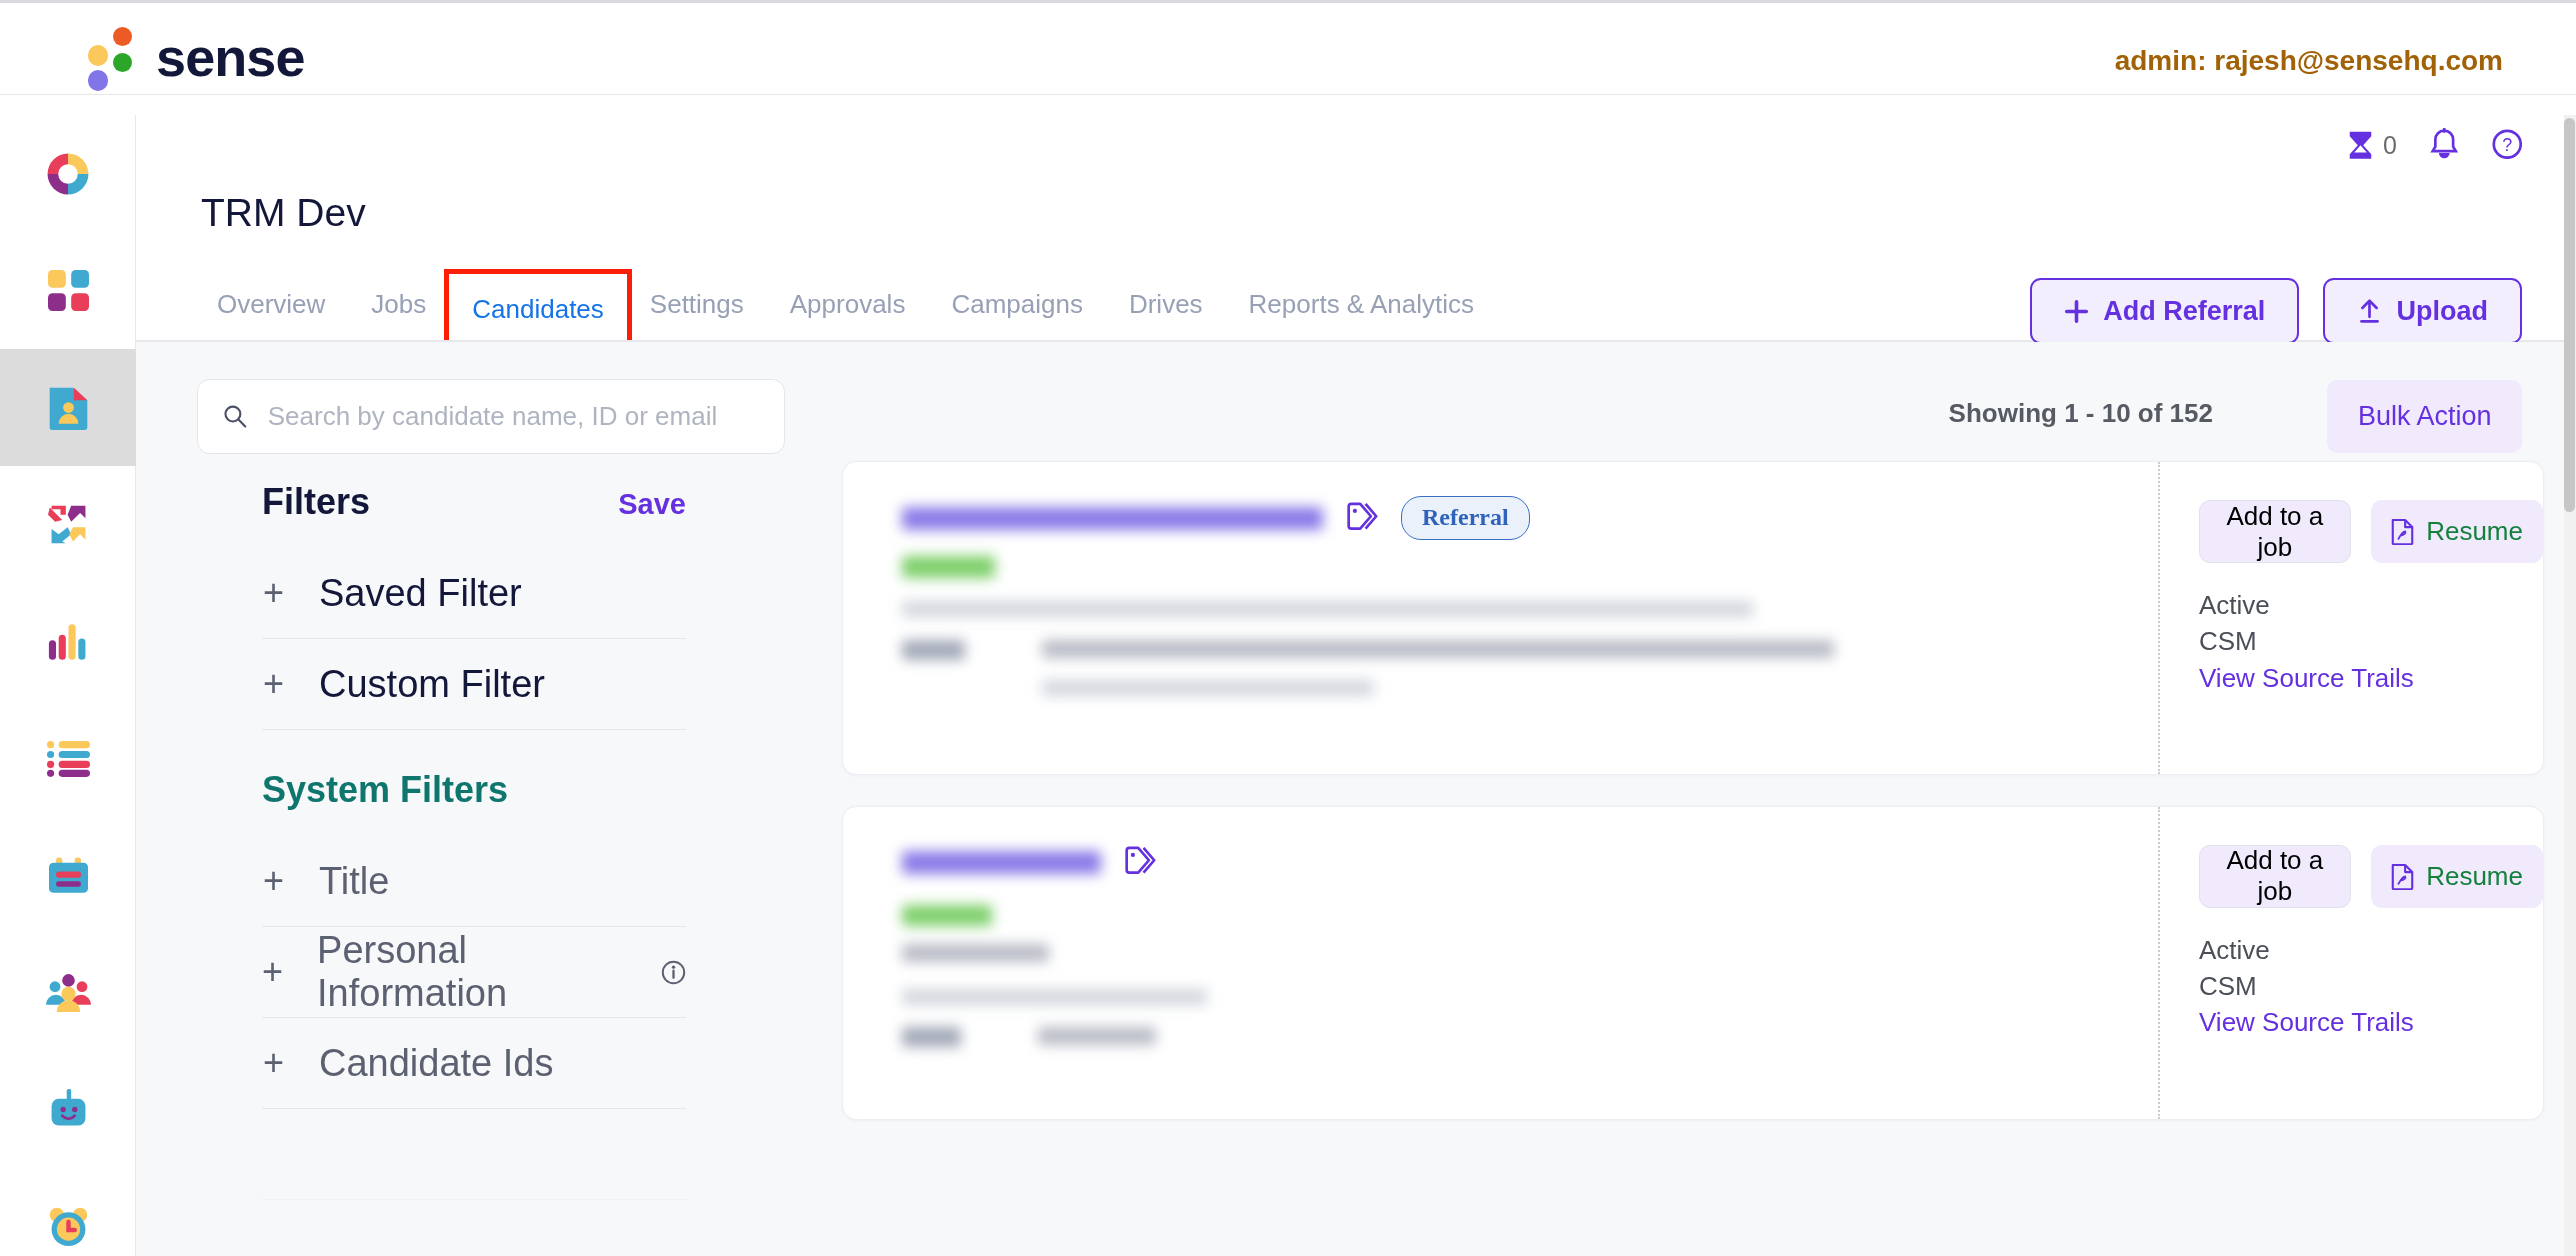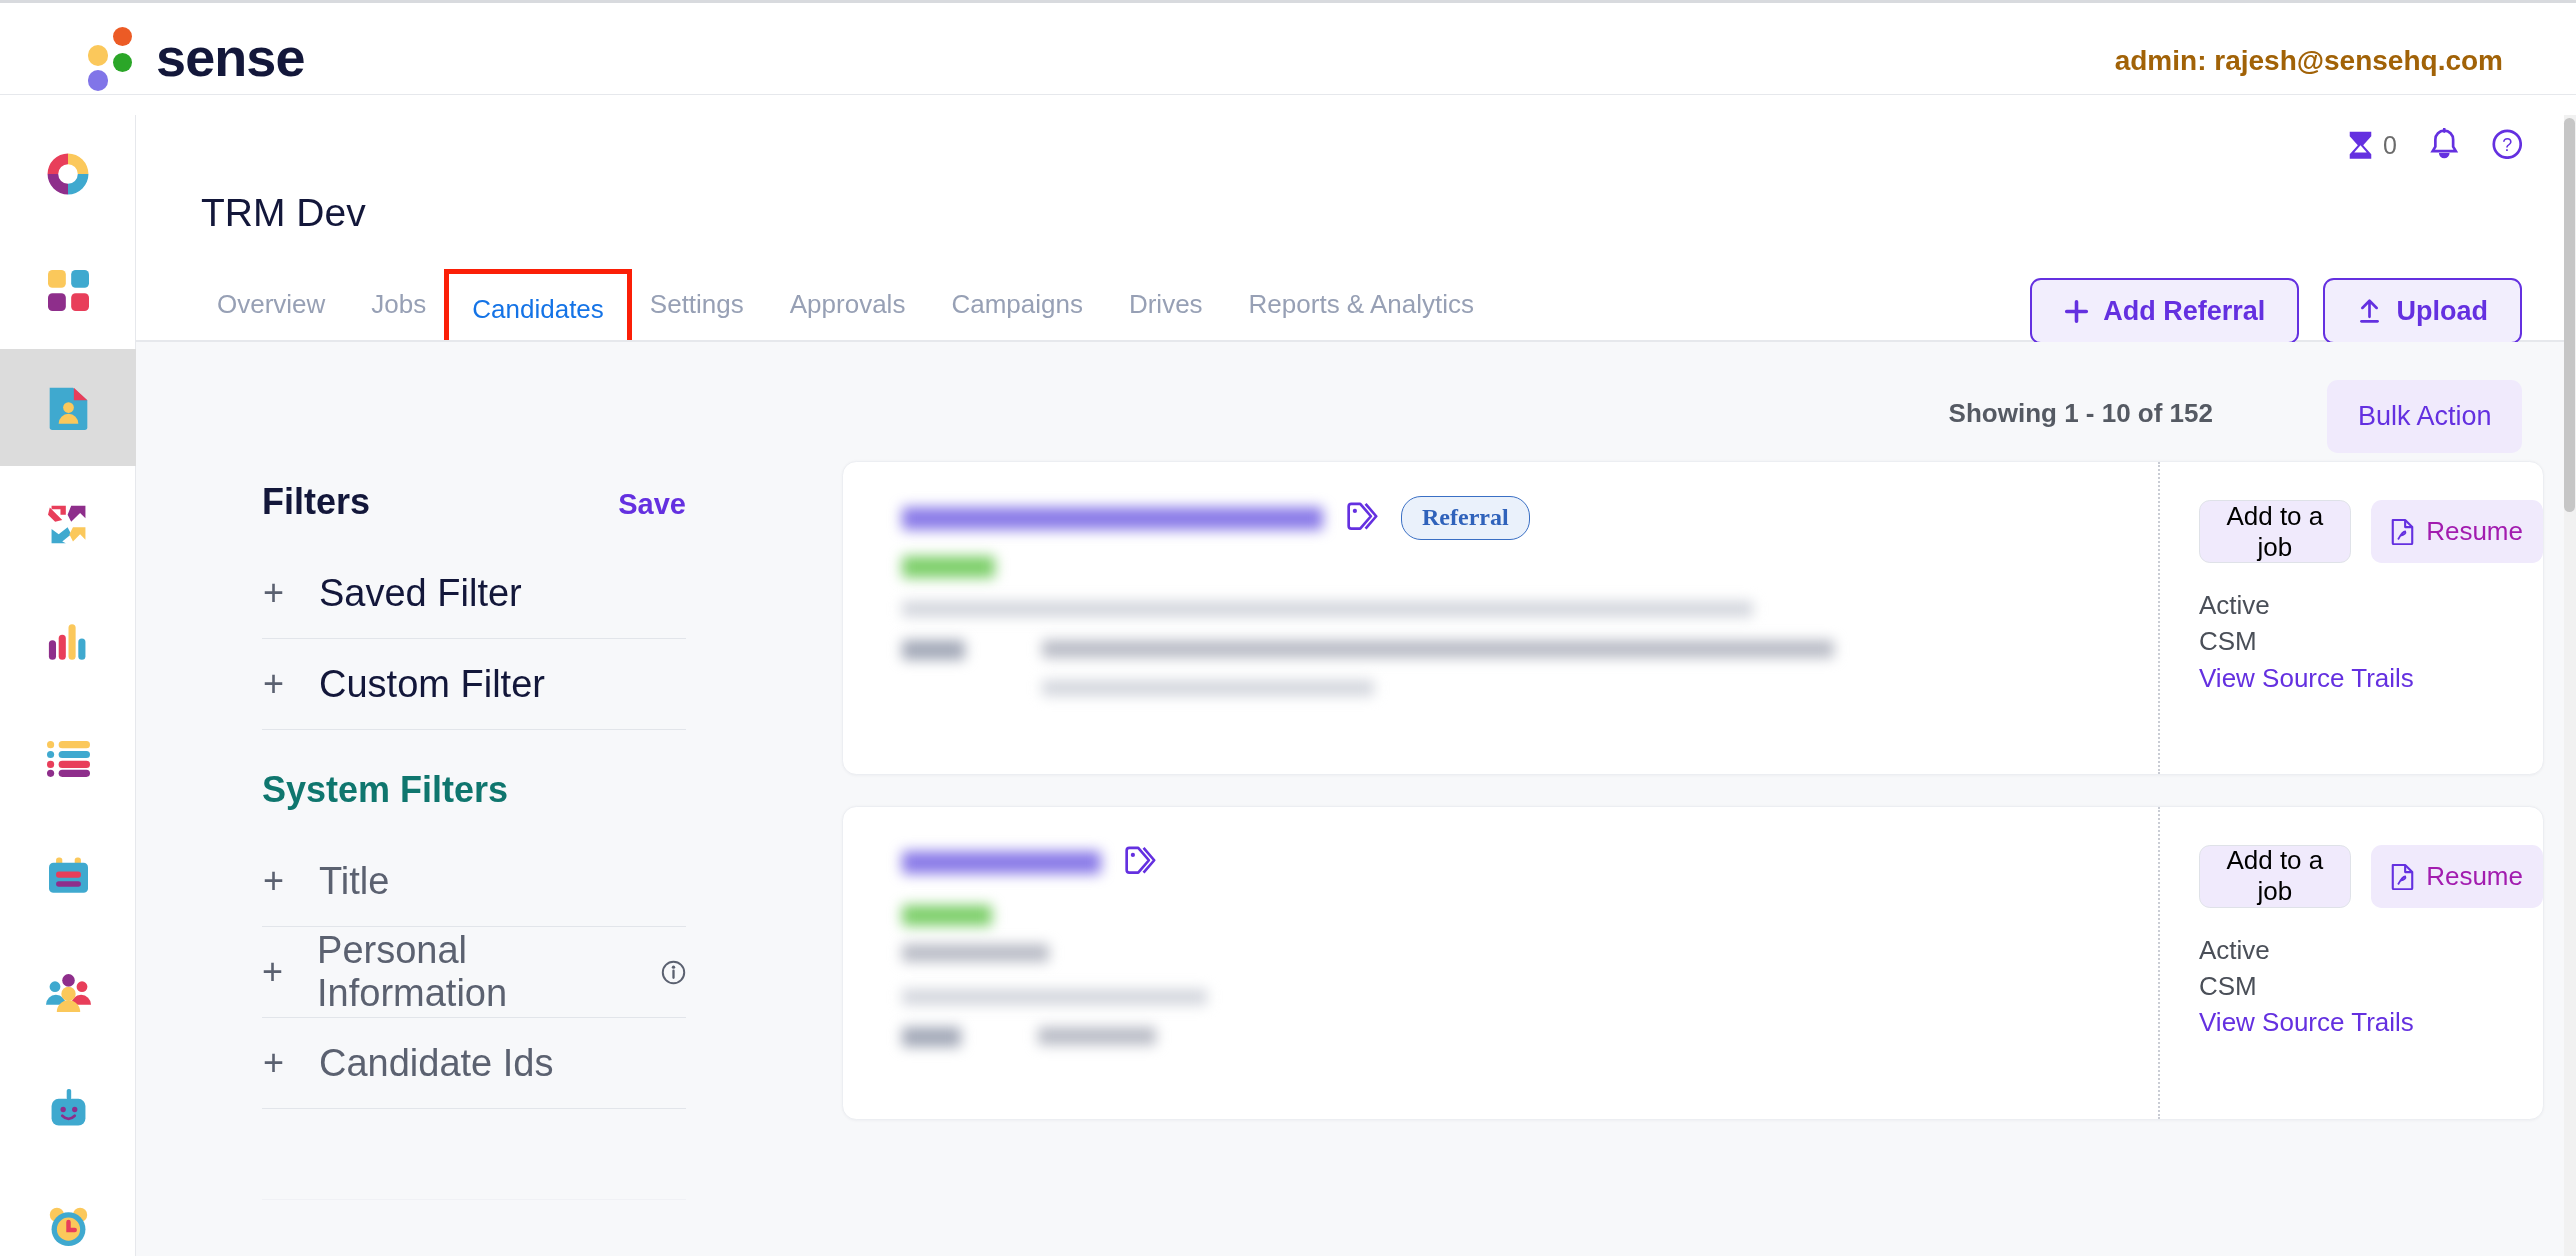--- a/index.html
+++ b/index.html
@@ -212,21 +212,21 @@
   .btn-addjob {
     height: 63px; padding: 0 23px;
     background: #f0eafc; border: 1.8px solid #dfe2e8; border-radius: 10.8px;
     font-size: 26px; color: #000000;
     font-family: "Liberation Sans", sans-serif; cursor: pointer;
     display: flex; align-items: center;
   }
   .btn-resume {
     height: 63px; padding: 0 20px;
     background: #f0eafc; border: none; border-radius: 10.8px;
-    font-size: 26px; color: #a21caf;
+    font-size: 26px; color: #15803d;
     font-family: "Liberation Sans", sans-serif; cursor: pointer;
     display: flex; align-items: center; gap: 12.5px;
   }
   .meta-line { font-size: 26px; color: #4a4f58; margin-top: 5.4px; }
   .meta-line.first { margin-top: 27px; }
   .meta-link {
     font-size: 26px; color: #6430e0; margin-top: 5.4px;
     cursor: pointer; display: inline-block;
   }
 
@@ -418,20 +418,27 @@
         <path d="M14 3 v18 M6 11 l8 -8 l8 8" stroke="#6430e0" stroke-width="3" fill="none" stroke-linecap="round" stroke-linejoin="round"></path>
         <path d="M5 26 h18" stroke="#6430e0" stroke-width="3" stroke-linecap="round"></path>
       </svg>
       <span>Upload</span>
     </button>
   </div>
 
   <div class="content">
 
     <div class="toolbar">
+      <div class="search-box">
+        <svg width="27" height="27" viewBox="0 0 30 30">
+          <circle cx="12" cy="12" r="9" fill="none" stroke="#4a5165" stroke-width="2.6"></circle>
+          <path d="M19 19 l8 8" stroke="#4a5165" stroke-width="2.6" stroke-linecap="round"></path>
+        </svg>
+        <input class="search-input" type="text" placeholder="Search by candidate name, ID or email" style="">
+      </div>
       <div class="showing-text">Showing 1 - 10 of 152</div>
       <button class="bulk-btn">Bulk Action</button>
     </div>
 
     <div class="filters-panel">
       <div class="filters-head">
         <div class="filters-title">Filters</div>
         <div class="filters-save">Save</div>
       </div>
 

